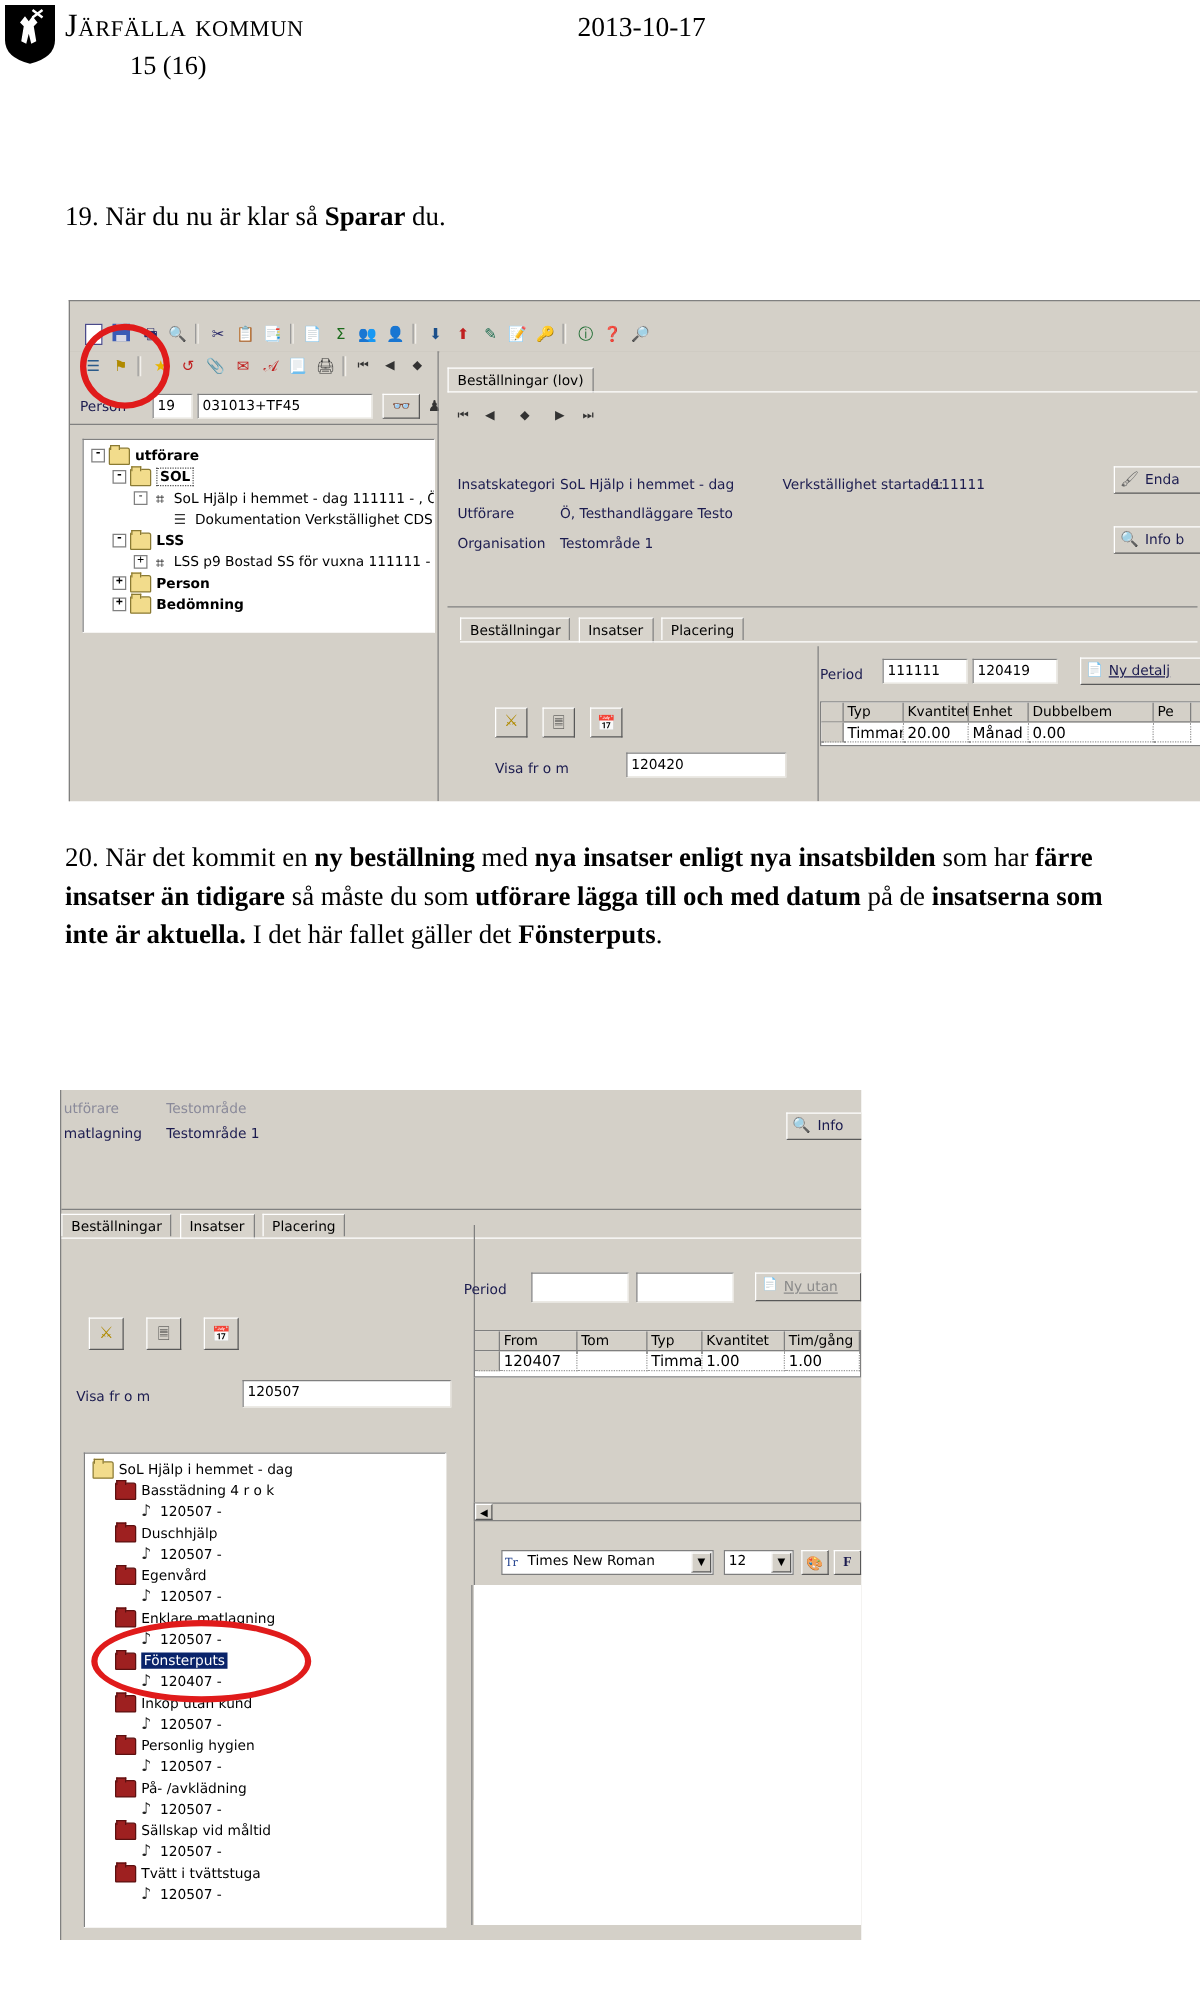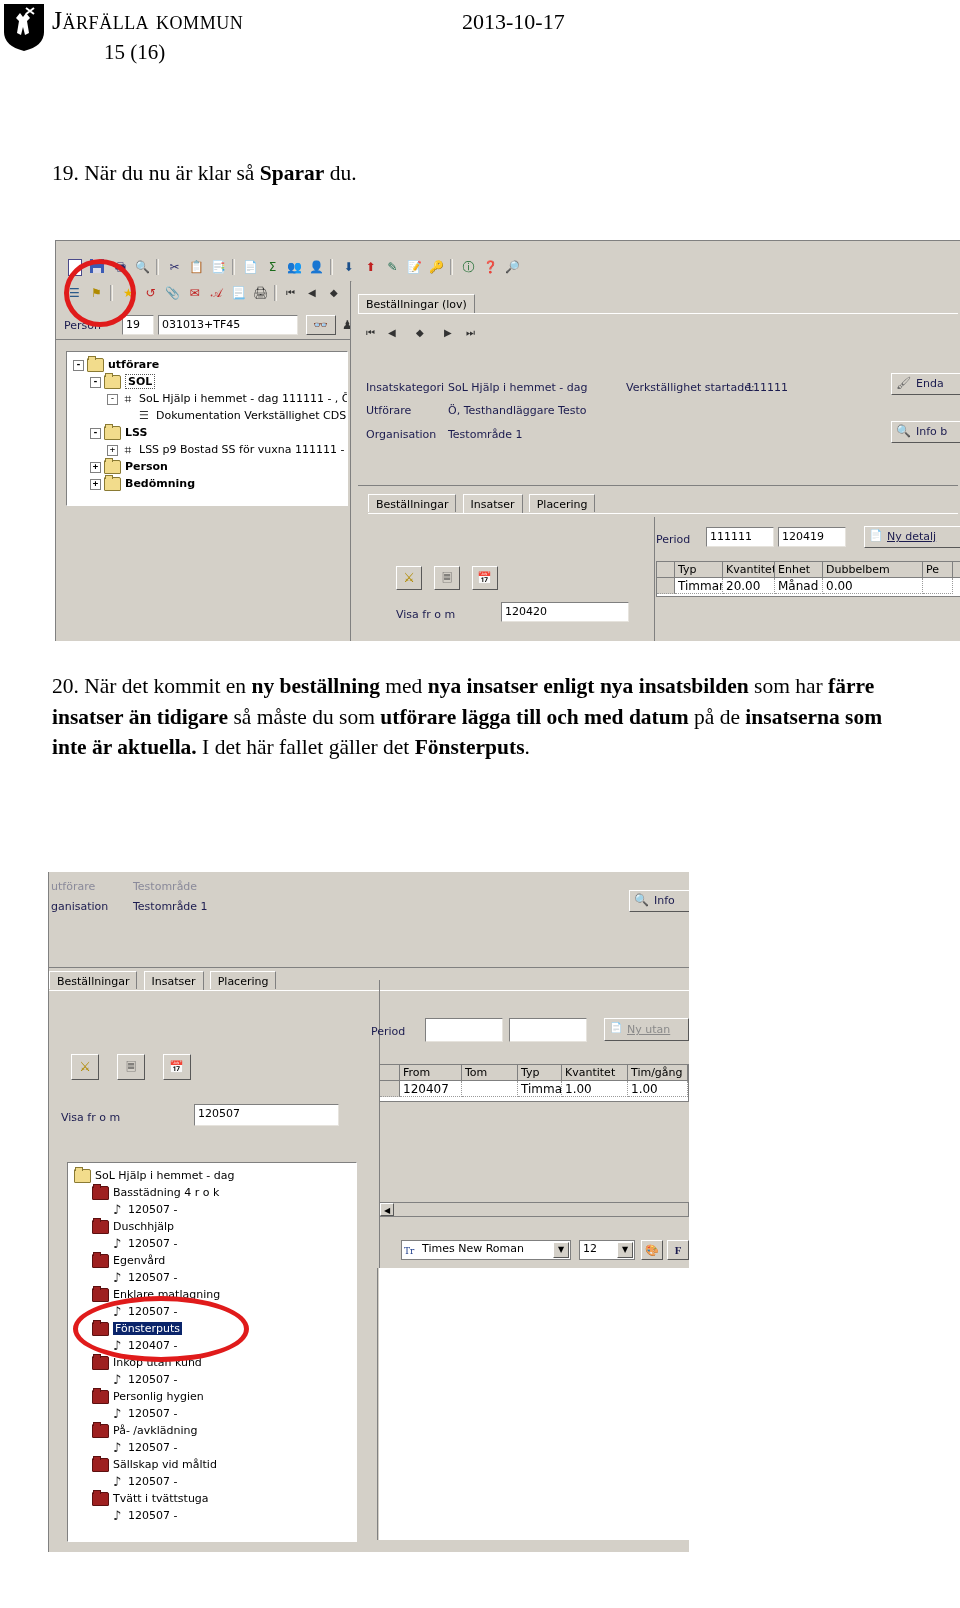--- a/index.html
+++ b/index.html
@@ -607,42 +607,42 @@
 
   <div class="ellipse" style="left:8px; top:18px; width:62px; height:58px;"></div>
 </div>
 
 <div class="step" id="step-20"><span>20. </span><span>När det kommit en </span><b>ny beställning</b><span> med </span><b>nya insatser enligt nya insatsbilden</b><span> som har </span><b>färre insatser än tidigare</b><span> så måste du som </span><b>utförare lägga till och med datum</b><span> på de </span><b>insatserna som inte är aktuella.</b><span> I det här fallet gäller det </span><b>Fönsterputs</b><span>.</span></div>
 
 <div class="shot" id="shot-2">
 
   <div class="field-label" style="left:2px; top:8px; color:#8a8a9a;">utförare</div>
   <div class="field-label" style="left:84px; top:8px; color:#8a8a9a;">Testområde</div>
-  <div class="field-label" style="left:2px; top:28px;">ganisation</div>
+  <div class="field-label" style="left:2px; top:28px;">matlagning</div>
   <div class="field-label" style="left:84px; top:28px;">Testområde 1</div>
 
   <div class="btn3d" style="left:580px; top:18px; width:80px; height:22px; padding:4px 0 0 24px;">
     <span style="position:absolute;left:4px;top:3px;font-size:12px;color:#333">🔍</span>
     <span>Info</span>
   </div>
 
   <div class="hline" style="left:0; top:95px; width:640px;"></div>
   <div class="tabstrip" style="left:0px; top:98px;">
     <span class="tab">Beställningar</span>
     <span class="tab active">Insatser</span>
     <span class="tab">Placering</span>
   </div>
   <div class="tab-underline" style="left:0px; top:118px; width:640px;"></div>
 
   <div class="btn3d" style="left:22px; top:182px; width:28px; height:26px; text-align:center; line-height:24px; font-size:13px; color:#b08a00;">⚔</div>
   <div class="btn3d" style="left:68px; top:182px; width:28px; height:26px; text-align:center; line-height:24px; font-size:12px; color:#333;">🗏</div>
   <div class="btn3d" style="left:114px; top:182px; width:28px; height:26px; text-align:center; line-height:24px; font-size:12px; color:#444;">📅</div>
 
   <div class="field-label" style="left:12px; top:239px;">Visa fr o m</div>
-  <div class="txtbox" style="left:145px; top:232px; width:145px; height:22px;">120507</div>
+  <div class="txtbox" style="left:145px; top:232px; width:167px; height:22px;">120507</div>
 
   <div class="vline" style="left:330px; top:108px; height:460px;"></div>
   <div class="field-label" style="left:322px; top:153px;">Period</div>
   <div class="txtbox" style="left:376px; top:146px; width:78px; height:24px;"></div>
   <div class="txtbox" style="left:460px; top:146px; width:78px; height:24px;"></div>
   <div class="btn3d" style="left:555px; top:146px; width:85px; height:23px; padding:5px 0 0 22px; color:#8a8a8a;">
     <span style="position:absolute;left:5px;top:4px;font-size:10px;color:#aaa">📄</span>
     <span style="text-decoration:underline">Ny utan</span>
   </div>
 

